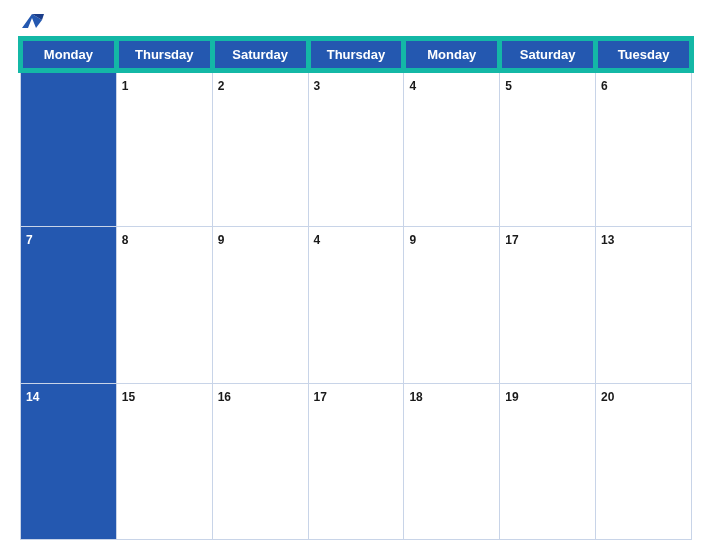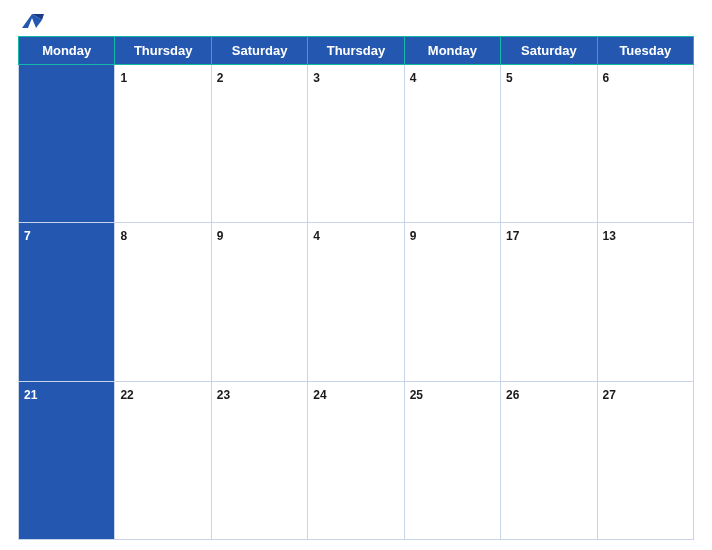--- a/index.html
+++ b/index.html
@@ -66,21 +66,21 @@
       flex: 1;
     }
 
     .calendar-table thead tr th {
       background-color: #2458b0;
       color: #fff;
       font-size: 13px;
       font-weight: bold;
       padding: 6px 4px;
       text-align: center;
-      border: 1px solid #14b8a6;
+      border: 5px solid #14b8a6;
     }
 
     .calendar-table tbody tr td {
       border: 1px solid #c8d4e8;
       vertical-align: top;
       padding: 3px 5px;
       height: 72px;
       width: calc(100% / 7);
       background: #fff;
     }
@@ -142,22 +142,22 @@
       <tr>
         <td class="blue-bg"><span class="day-number">7</span></td>
         <td><span class="day-number">8</span></td>
         <td><span class="day-number">9</span></td>
         <td><span class="day-number">4</span></td>
         <td><span class="day-number">9</span></td>
         <td><span class="day-number">17</span></td>
         <td><span class="day-number">13</span></td>
       </tr>
       <tr>
-        <td class="blue-bg"><span class="day-number">21</span></td>
-        <td><span class="day-number">22</span></td>
-        <td><span class="day-number">23</span></td>
-        <td><span class="day-number">24</span></td>
-        <td><span class="day-number">25</span></td>
-        <td><span class="day-number">26</span></td>
-        <td><span class="day-number">27</span></td>
+        <td class="blue-bg"><span class="day-number">14</span></td>
+        <td><span class="day-number">15</span></td>
+        <td><span class="day-number">16</span></td>
+        <td><span class="day-number">17</span></td>
+        <td><span class="day-number">18</span></td>
+        <td><span class="day-number">19</span></td>
+        <td><span class="day-number">20</span></td>
       </tr>
     </tbody>
 </table>
 
 </body></html>

